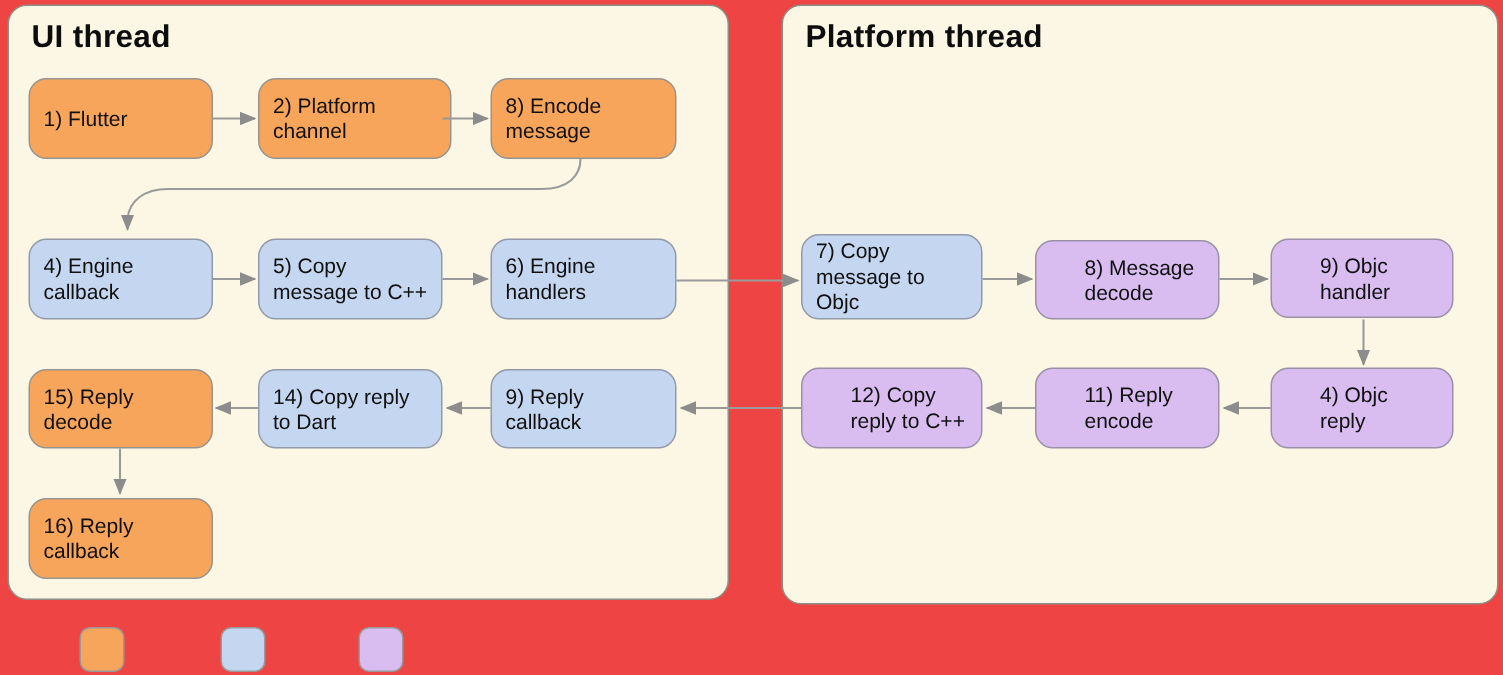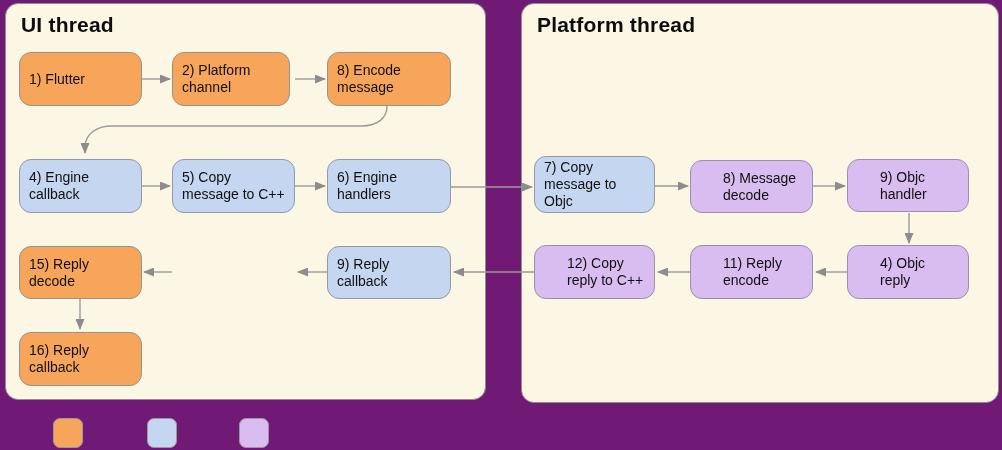--- a/index.html
+++ b/index.html
@@ -1,17 +1,17 @@
 <!DOCTYPE html>
 <html><head>
 <meta charset="utf-8">
 <style>
   html,body{margin:0;padding:0;background:#000;}
   .canvas{
-    position:relative;width:1002px;height:450px;background:#701a75;
+    position:relative;width:1002px;height:450px;background:#ef4444;
     font-family:"Liberation Sans","DejaVu Sans",sans-serif;overflow:hidden;
   }
   .panel{
     position:absolute;background:#FBF7E4;border:1.5px solid #8E8E85;
     border-radius:13px;box-sizing:border-box;
   }
   .panel-ui{left:5px;top:3px;width:481px;height:397px;}
   .panel-platform{left:521px;top:3px;width:478px;height:400px;}
   .panel-title{
     position:absolute;left:15px;top:9px;margin:0;
@@ -41,28 +41,29 @@
 <div class="canvas">
 
   <section class="panel panel-ui">
     <h1 class="panel-title">UI thread</h1>
   </section>
   <section class="panel panel-platform">
     <h1 class="panel-title">Platform thread</h1>
   </section>
 
   <div class="node orange" style="left:19px;top:52px;width:123px;height:54px">1) Flutter</div>
-  <div class="node orange" style="left:172px;top:52px;width:118px;height:54px">2) Platform channel</div>
+  <div class="node orange" style="left:172px;top:52px;width:129px;height:54px">2) Platform channel</div>
   <div class="node orange" style="left:327px;top:52px;width:124px;height:54px">8) Encode message</div>
 
   <div class="node blue" style="left:19px;top:159px;width:123px;height:54px">4) Engine callback</div>
   <div class="node blue" style="left:172px;top:159px;width:123px;height:54px">5) Copy message to C++</div>
   <div class="node blue" style="left:327px;top:159px;width:124px;height:54px">6) Engine handlers</div>
 
   <div class="node orange" style="left:19px;top:246px;width:123px;height:53px">15) Reply decode</div>
+  <div class="node blue" style="left:172px;top:246px;width:123px;height:53px">14) Copy reply to Dart</div>
   <div class="node blue" style="left:327px;top:246px;width:124px;height:53px">9) Reply callback</div>
 
   <div class="node orange" style="left:19px;top:332px;width:123px;height:54px">16) Reply callback</div>
 
   <div class="node blue" style="left:534px;top:156px;width:121px;height:57px">7) Copy message to Objc</div>
   <div class="node purple" style="left:690px;top:160px;width:123px;height:53px">8) Message decode</div>
   <div class="node purple" style="left:847px;top:159px;width:122px;height:53px">9) Objc handler</div>
 
   <div class="node purple" style="left:534px;top:245px;width:121px;height:54px">12) Copy reply to C++</div>
   <div class="node purple" style="left:690px;top:245px;width:123px;height:54px">11) Reply encode</div>

